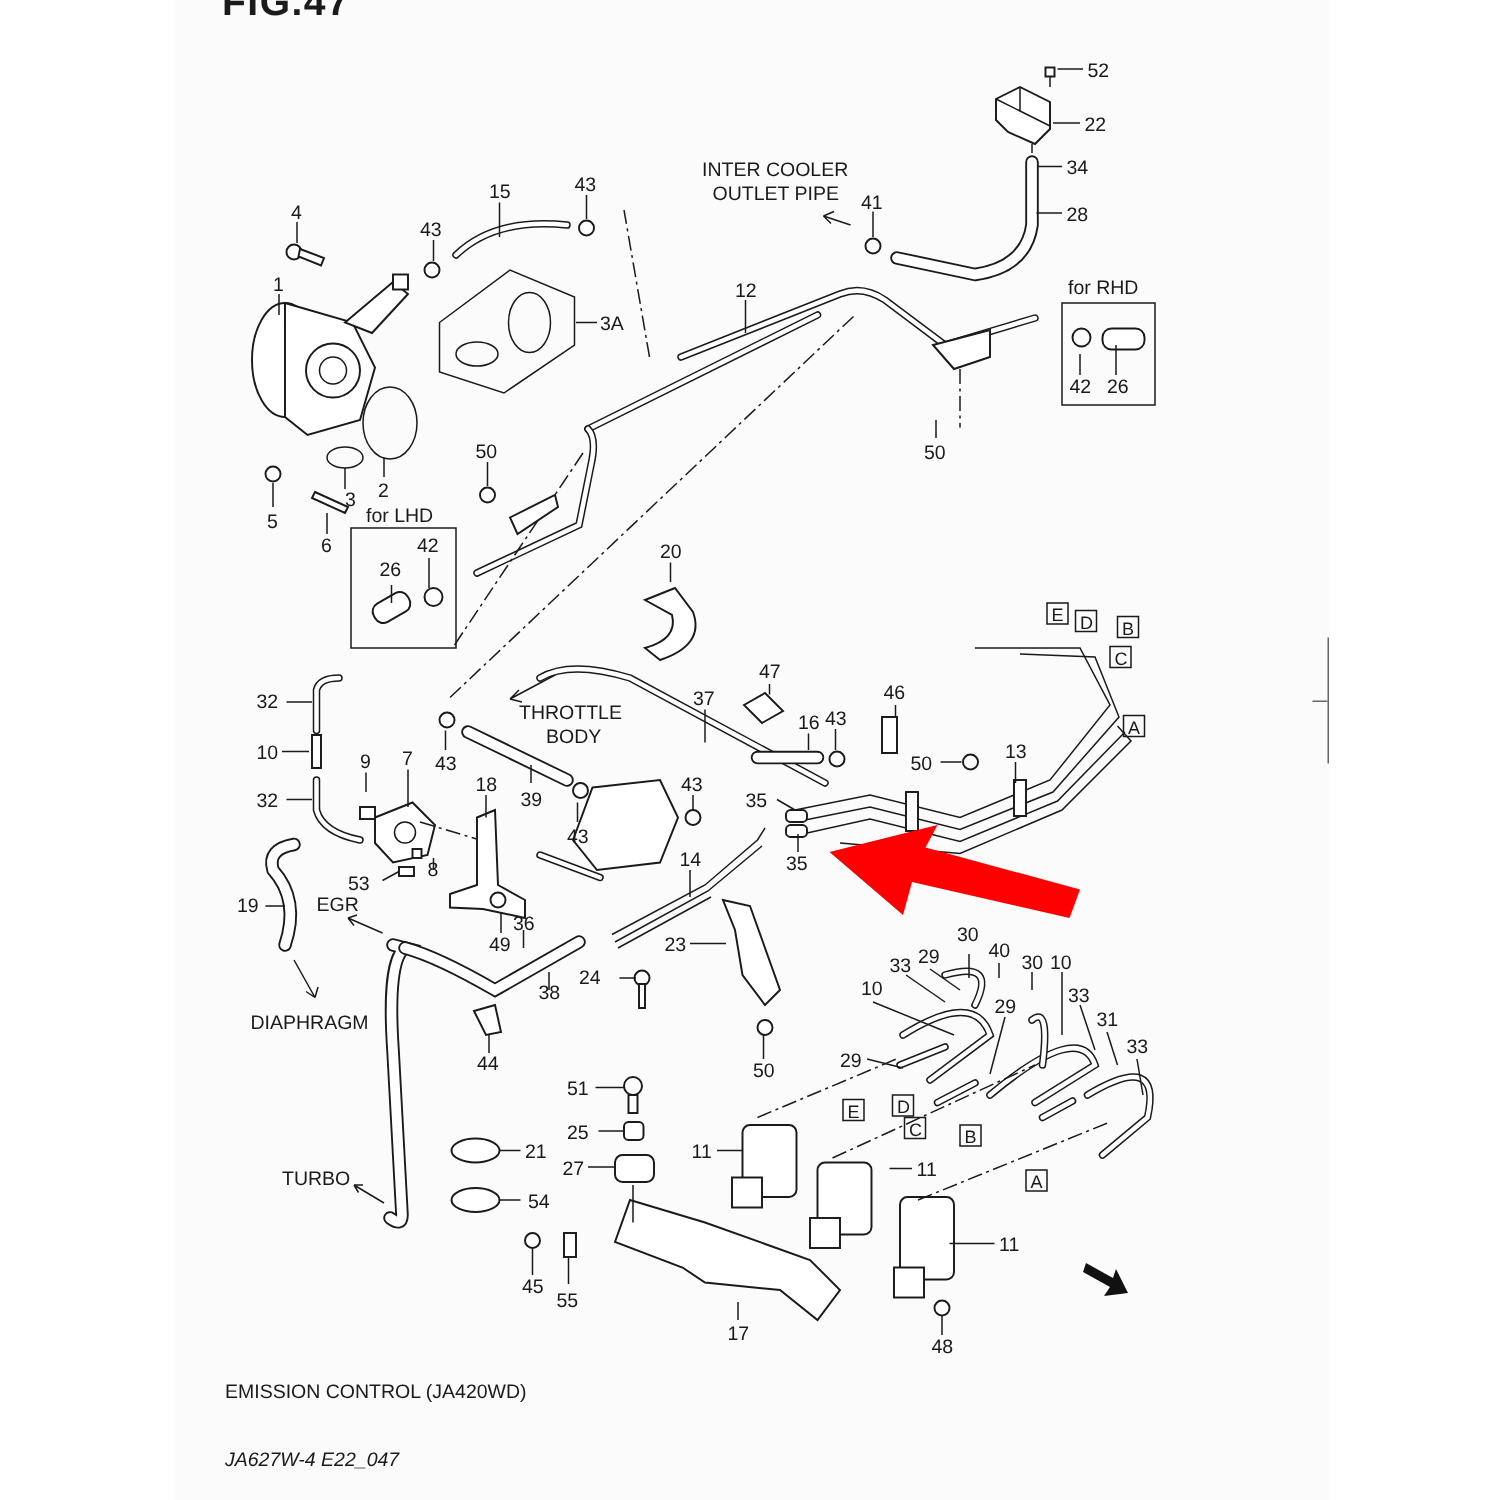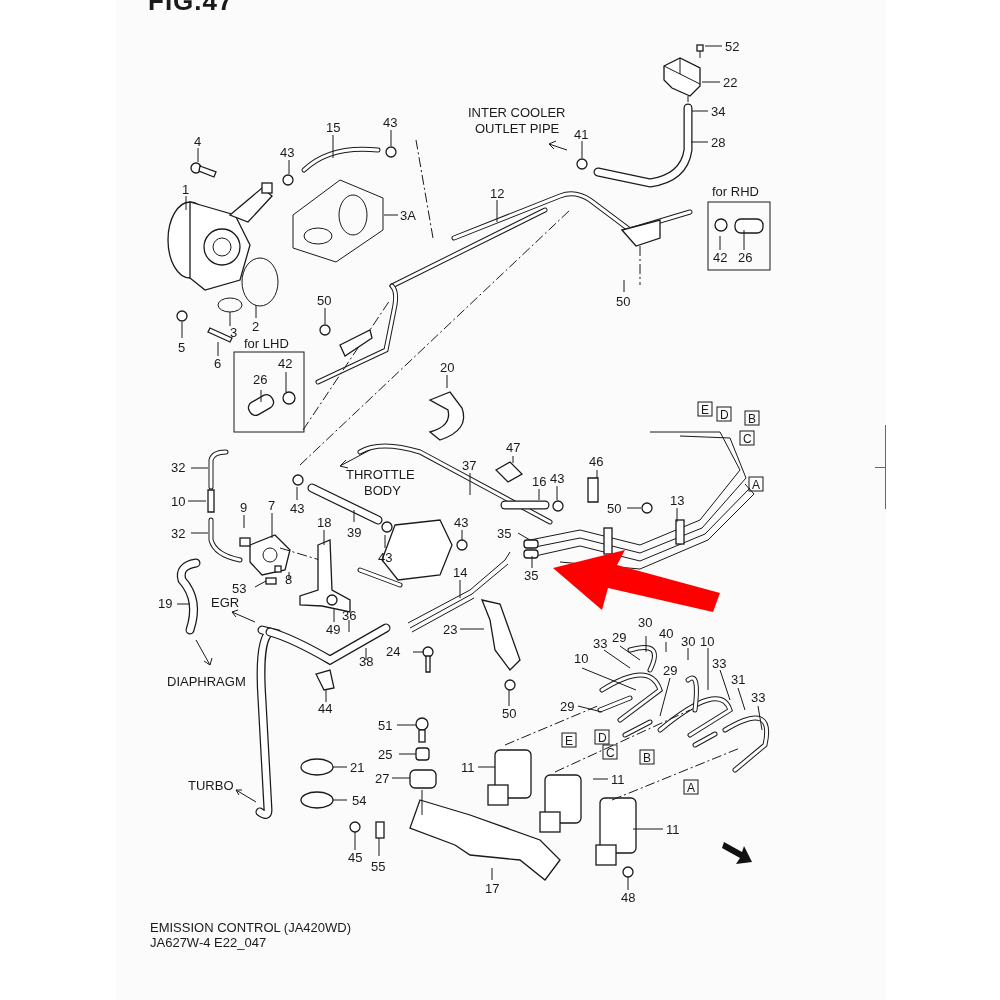--- a/index.html
+++ b/index.html
@@ -442,14 +442,14 @@
     <text class="callout" x="612" y="642">29</text>
     <text class="callout" x="574" y="663">10</text>
     <text class="callout" x="663" y="675">29</text>
     <text class="callout" x="712" y="668">33</text>
     <text class="callout" x="731" y="684">31</text>
     <text class="callout" x="751" y="702">33</text>
     <text class="callout" x="560" y="711">29</text>
   </g>
 </svg>
 
-<div class="footer" style="top:935px;">JA627W-4 E22_047</div>
+<div class="footer" style="top:965px;font-style:italic;">JA627W-4 E22_047</div>
 <div class="footer" style="top:920px;">EMISSION CONTROL (JA420WD)</div>
 
 </body></html>

